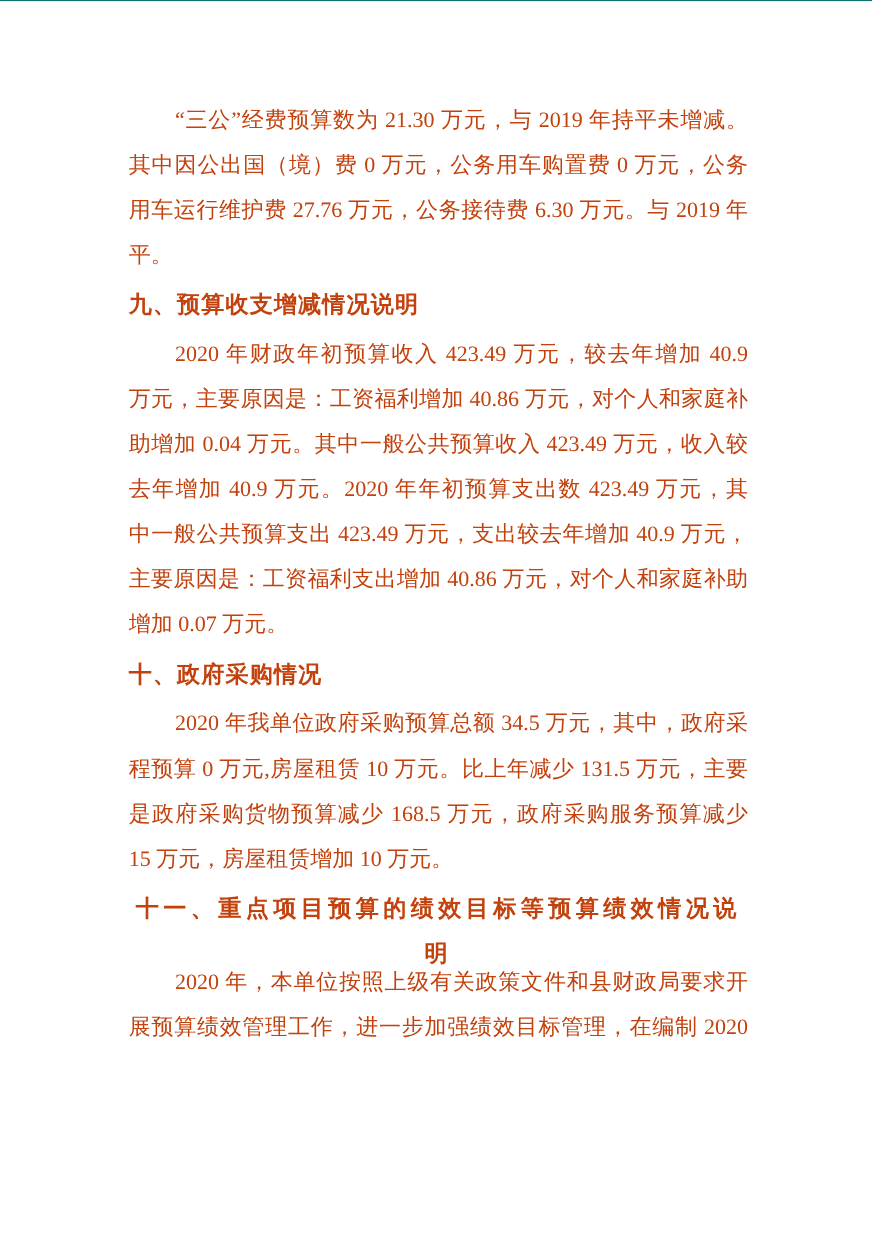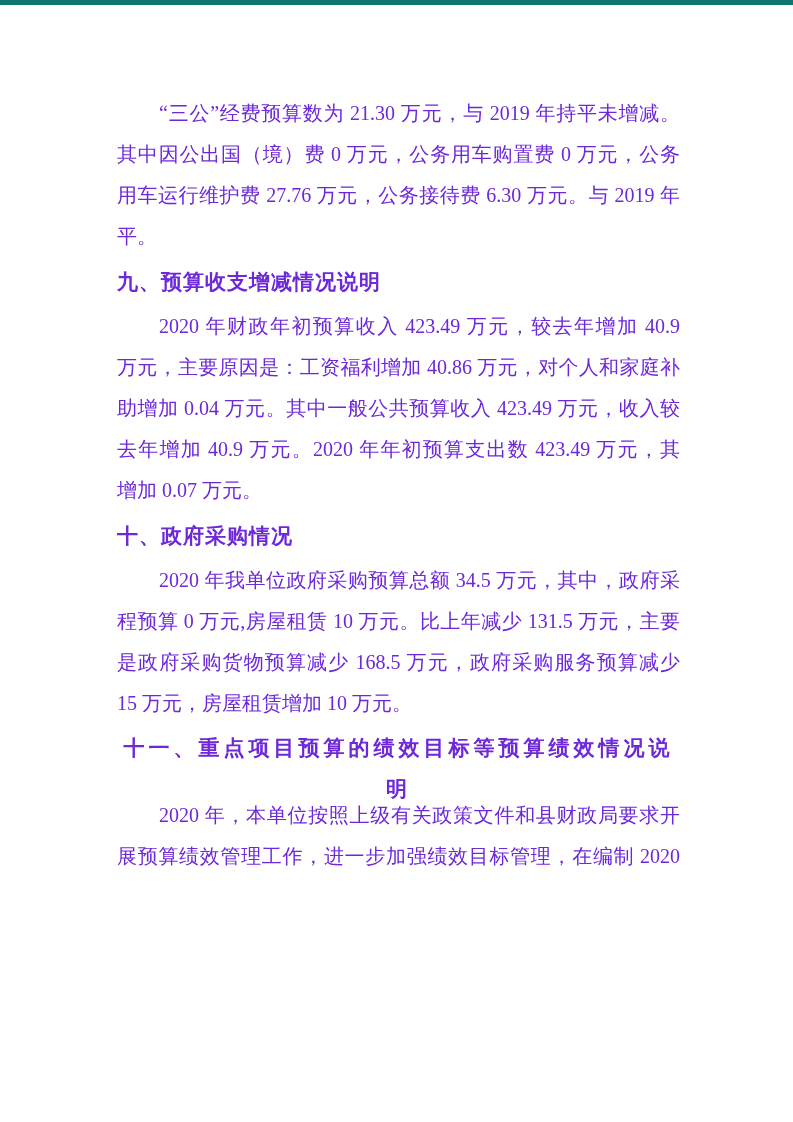--- a/index.html
+++ b/index.html
@@ -6,24 +6,24 @@
     margin: 0;
     padding: 0;
     background: #ffffff;
   }
   .page {
     position: relative;
     width: 793px;
     height: 1122px;
     box-sizing: border-box;
     background: #ffffff;
-    border-top: 5px solid #0f766e;
+    border-top: 1px solid #0f766e;
     overflow: hidden;
     font-family: "Liberation Serif", "DejaVu Serif", serif;
-    color: #6d28d9;
+    color: #c2410c;
   }
   .content {
     position: absolute;
     top: 88px;
     left: 117px;
     width: 563px;
   }
   .para { margin: 0; }
   .para-spaced { margin-top: 26px; }
   .line {
@@ -70,20 +70,22 @@
       <div class="line l">平。</div>
     </div>
 
     <div class="heading heading-sans">九、预算收支增减情况说明</div>
 
     <div class="para">
       <div class="line j indent">2020 年财政年初预算收入 423.49 万元，较去年增加 40.9</div>
       <div class="line j">万元，主要原因是：工资福利增加 40.86 万元，对个人和家庭补</div>
       <div class="line j">助增加 0.04 万元。其中一般公共预算收入 423.49 万元，收入较</div>
       <div class="line j">去年增加 40.9 万元。2020 年年初预算支出数 423.49 万元，其</div>
+      <div class="line j">中一般公共预算支出 423.49 万元，支出较去年增加 40.9 万元，</div>
+      <div class="line j">主要原因是：工资福利支出增加 40.86 万元，对个人和家庭补助</div>
       <div class="line l">增加 0.07 万元。</div>
     </div>
 
     <div class="heading heading-sans">十、政府采购情况</div>
 
     <div class="para">
       <div class="line j indent">2020 年我单位政府采购预算总额 34.5 万元，其中，政府采</div>
       <div class="line j">程预算 0 万元,房屋租赁 10 万元。比上年减少 131.5 万元，主要</div>
       <div class="line j">是政府采购货物预算减少 168.5 万元，政府采购服务预算减少</div>
       <div class="line l">15 万元，房屋租赁增加 10 万元。</div>

